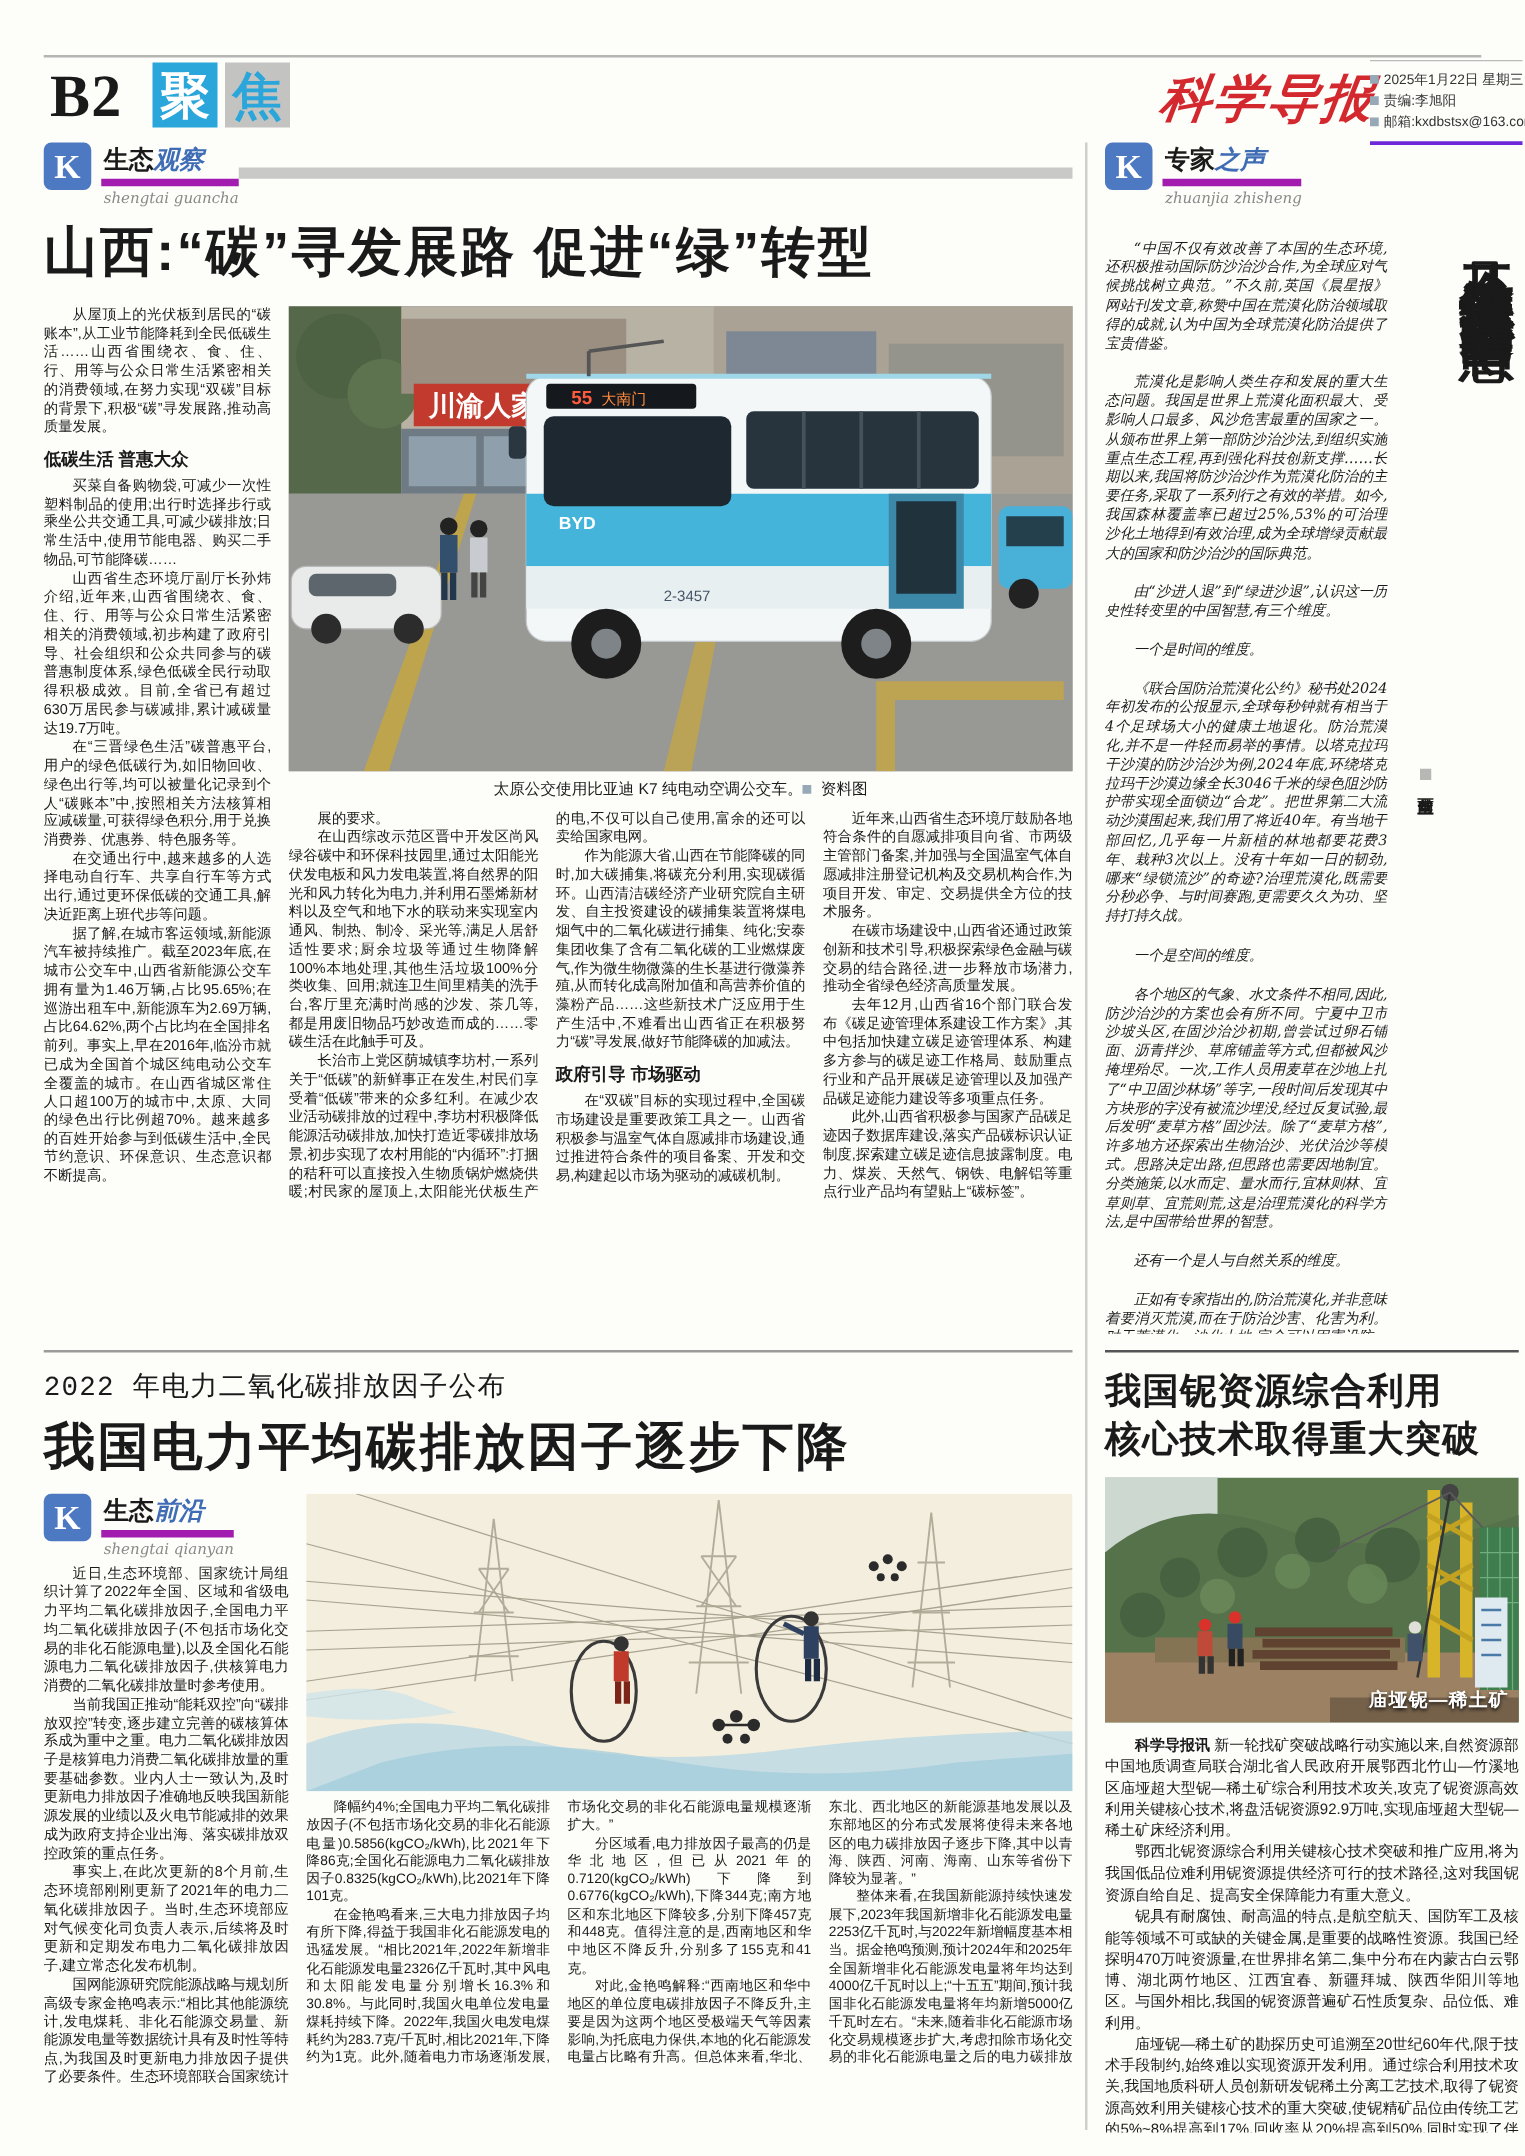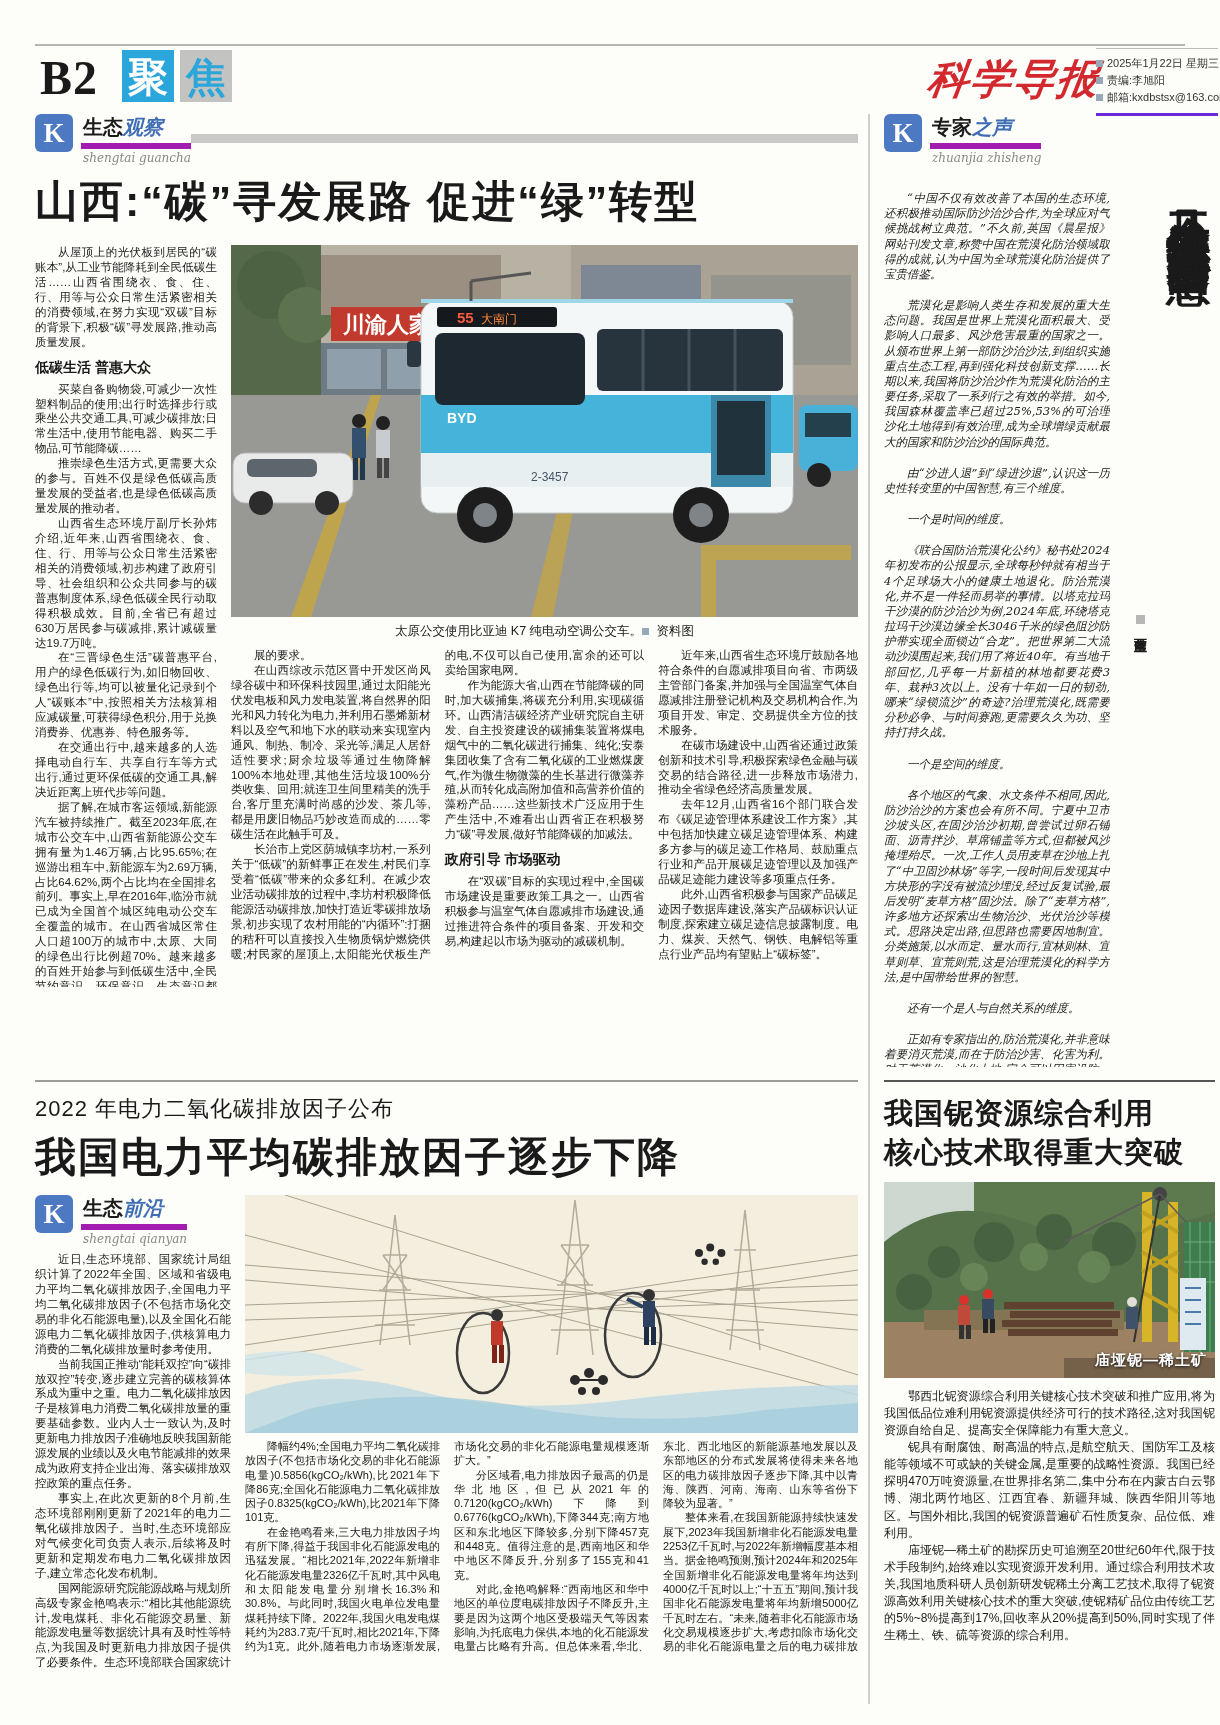--- a/index.html
+++ b/index.html
@@ -43,21 +43,21 @@
   .rest{flex:1;}
   .photo{width:100%;height:372px;background:#888;}
   .caption{font-size:12.5px;text-align:center;margin:6px 0 8px 0;}
   .cols3{column-count:3;column-gap:14px;height:330px;overflow:hidden;}
   
   .divleft{position:absolute;left:35px;top:1080px;width:823px;height:2px;background:#9c9c9a;}
   .vertdiv{position:absolute;left:868px;top:114px;width:2px;height:1590px;background:#cfcfcd;}
   .divright{position:absolute;left:884px;top:1080px;width:331px;height:2px;background:#555;}
   
   #power{position:absolute;left:35px;top:1094px;width:823px;height:608px;}
-  .kicker2{font-size:22px;letter-spacing:1px;}
+  .kicker2{font-size:22px;letter-spacing:1px;font-family:Liberation Mono, monospace;}
   .headline2{font-size:41px;font-weight:bold;letter-spacing:2px;margin-top:6px;white-space:nowrap;}
   .pbody{display:flex;gap:14px;margin-top:10px;height:474px;}
   .pc1{width:196px;flex:none;display:flex;flex-direction:column;}
   .pc1 .flow{overflow:hidden;flex:1;margin-top:6px;}
   .prest{flex:1;}
   .illus{width:100%;height:238px;}
   .pcols{column-count:3;column-gap:14px;height:228px;overflow:hidden;margin-top:6px;}
   .pcols p{font-size:11px;}
   
   #expert{position:absolute;left:884px;top:114px;width:331px;height:960px;}
@@ -105,21 +105,20 @@
         <div class="bpinyin">shengtai  guancha</div>
       </div>
       <div class="grayband"></div>
     </div>
     <div class="headline1">山西:“碳”寻发展路  促进“绿”转型</div>
     <div class="sbody">
       <div class="c1 flow">
           <p class="p">从屋顶上的光伏板到居民的“碳账本”,从工业节能降耗到全民低碳生活……山西省围绕衣、食、住、行、用等与公众日常生活紧密相关的消费领域,在努力实现“双碳”目标的背景下,积极“碳”寻发展路,推动高质量发展。</p>
           <h4>低碳生活  普惠大众</h4>
           <p class="p">买菜自备购物袋,可减少一次性塑料制品的使用;出行时选择步行或乘坐公共交通工具,可减少碳排放;日常生活中,使用节能电器、购买二手物品,可节能降碳……</p>
-          <p class="p">推崇绿色生活方式,更需要大众的参与。百姓不仅是绿色低碳高质量发展的受益者,也是绿色低碳高质量发展的推动者。</p>
           <p class="p">山西省生态环境厅副厅长孙炜介绍,近年来,山西省围绕衣、食、住、行、用等与公众日常生活紧密相关的消费领域,初步构建了政府引导、社会组织和公众共同参与的碳普惠制度体系,绿色低碳全民行动取得积极成效。目前,全省已有超过630万居民参与碳减排,累计减碳量达19.7万吨。</p>
           <p class="p">在“三晋绿色生活”碳普惠平台,用户的绿色低碳行为,如旧物回收、绿色出行等,均可以被量化记录到个人“碳账本”中,按照相关方法核算相应减碳量,可获得绿色积分,用于兑换消费券、优惠券、特色服务等。</p>
           <p class="p">在交通出行中,越来越多的人选择电动自行车、共享自行车等方式出行,通过更环保低碳的交通工具,解决近距离上班代步等问题。</p>
           <p class="p">据了解,在城市客运领域,新能源汽车被持续推广。截至2023年底,在城市公交车中,山西省新能源公交车拥有量为1.46万辆,占比95.65%;在巡游出租车中,新能源车为2.69万辆,占比64.62%,两个占比均在全国排名前列。事实上,早在2016年,临汾市就已成为全国首个城区纯电动公交车全覆盖的城市。在山西省城区常住人口超100万的城市中,太原、大同的绿色出行比例超70%。越来越多的百姓开始参与到低碳生活中,全民节约意识、环保意识、生态意识都不断提高。</p>
         </div>
       <div class="rest">
         <div class="photo">
           <svg width="627" height="372" viewBox="0 0 627 372" xmlns="http://www.w3.org/2000/svg">
             <rect width="627" height="372" fill="#a6a49e"></rect>
             <rect y="0" width="627" height="150" fill="#b8b2a4"></rect>
@@ -394,19 +393,20 @@
               <line x1="301" y1="118" x2="317" y2="118"></line>
               <line x1="301" y1="130" x2="317" y2="130"></line>
               <line x1="301" y1="142" x2="317" y2="142"></line>
             </g>
         </g>
         <rect x="180" y="176" width="151" height="20" fill="rgba(0,0,0,0.25)"></rect>
       </svg>
       <div class="ncap">庙垭铌—稀土矿</div>
     </div>
     <div class="nbody flow">
+        <p class="p"><b>科学导报讯</b> 新一轮找矿突破战略行动实施以来,自然资源部中国地质调查局联合湖北省人民政府开展鄂西北竹山—竹溪地区庙垭超大型铌—稀土矿综合利用技术攻关,攻克了铌资源高效利用关键核心技术,将盘活铌资源92.9万吨,实现庙垭超大型铌—稀土矿床经济利用。</p>
         <p class="p">鄂西北铌资源综合利用关键核心技术突破和推广应用,将为我国低品位难利用铌资源提供经济可行的技术路径,这对我国铌资源自给自足、提高安全保障能力有重大意义。</p>
         <p class="p">铌具有耐腐蚀、耐高温的特点,是航空航天、国防军工及核能等领域不可或缺的关键金属,是重要的战略性资源。我国已经探明470万吨资源量,在世界排名第二,集中分布在内蒙古白云鄂博、湖北两竹地区、江西宜春、新疆拜城、陕西华阳川等地区。与国外相比,我国的铌资源普遍矿石性质复杂、品位低、难利用。</p>
         <p class="p">庙垭铌—稀土矿的勘探历史可追溯至20世纪60年代,限于技术手段制约,始终难以实现资源开发利用。通过综合利用技术攻关,我国地质科研人员创新研发铌稀土分离工艺技术,取得了铌资源高效利用关键核心技术的重大突破,使铌精矿品位由传统工艺的5%~8%提高到17%,回收率从20%提高到50%,同时实现了伴生稀土、铁、硫等资源的综合利用。</p>
       </div>
   </div>
 
 </div>
 
 </body></html>

